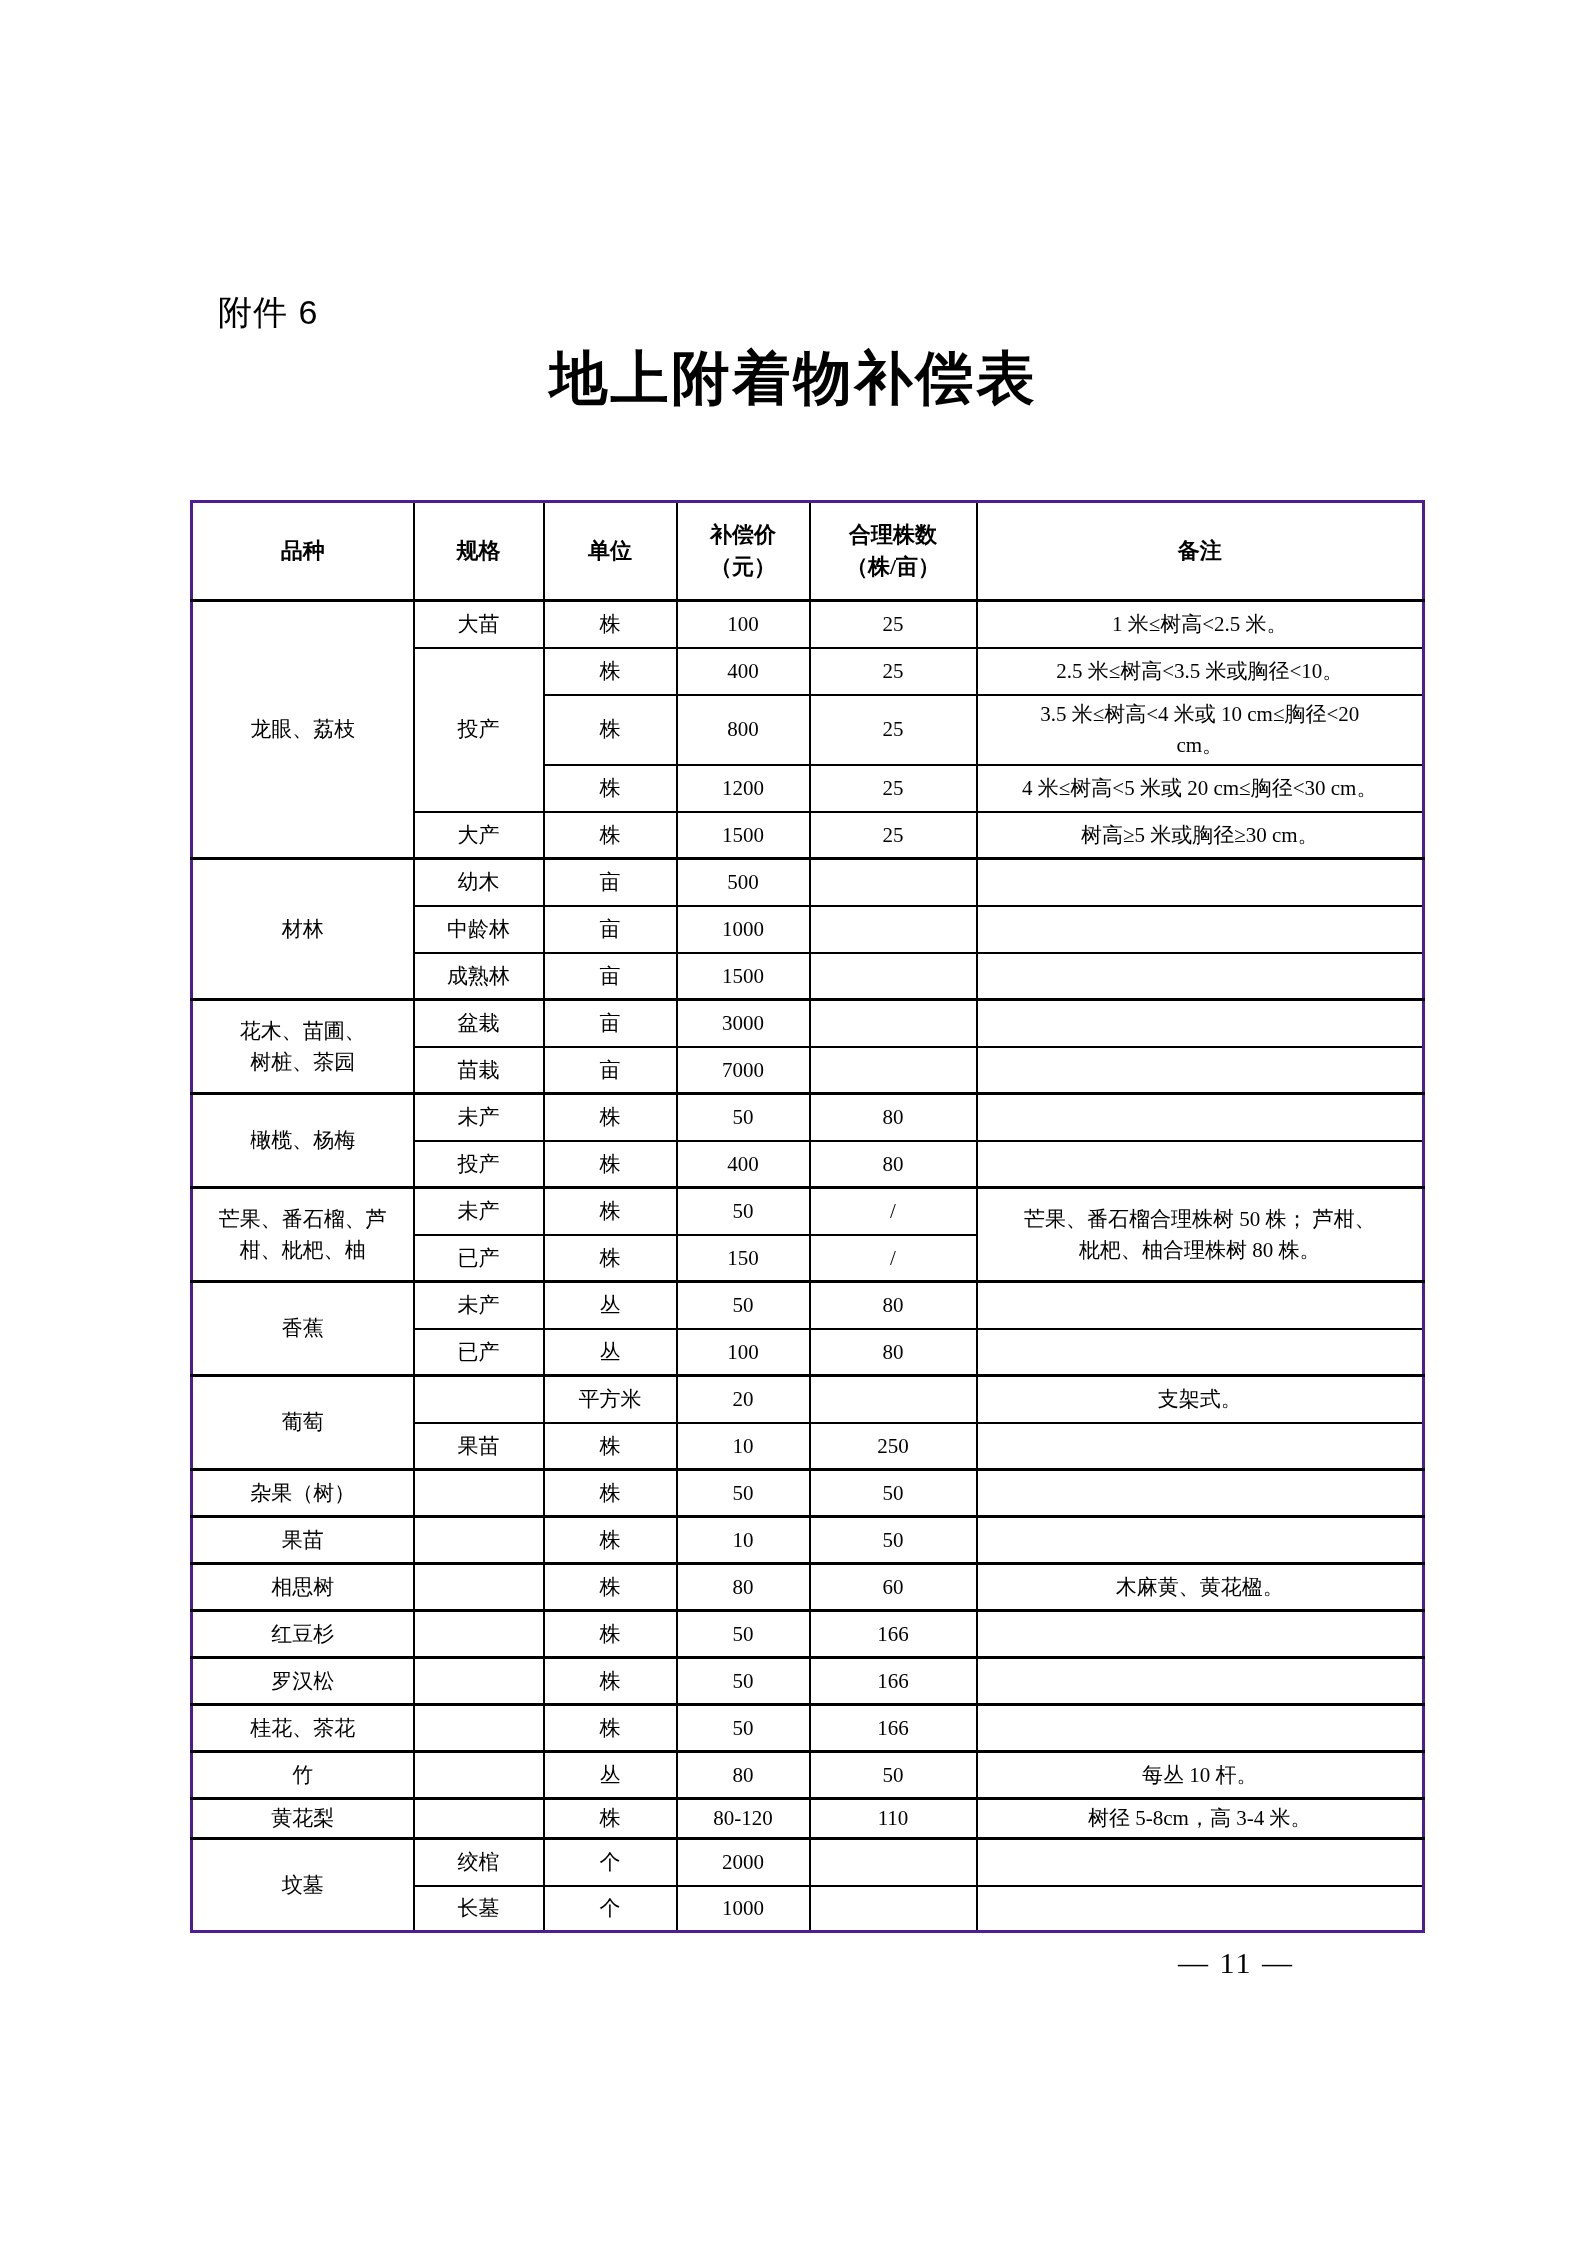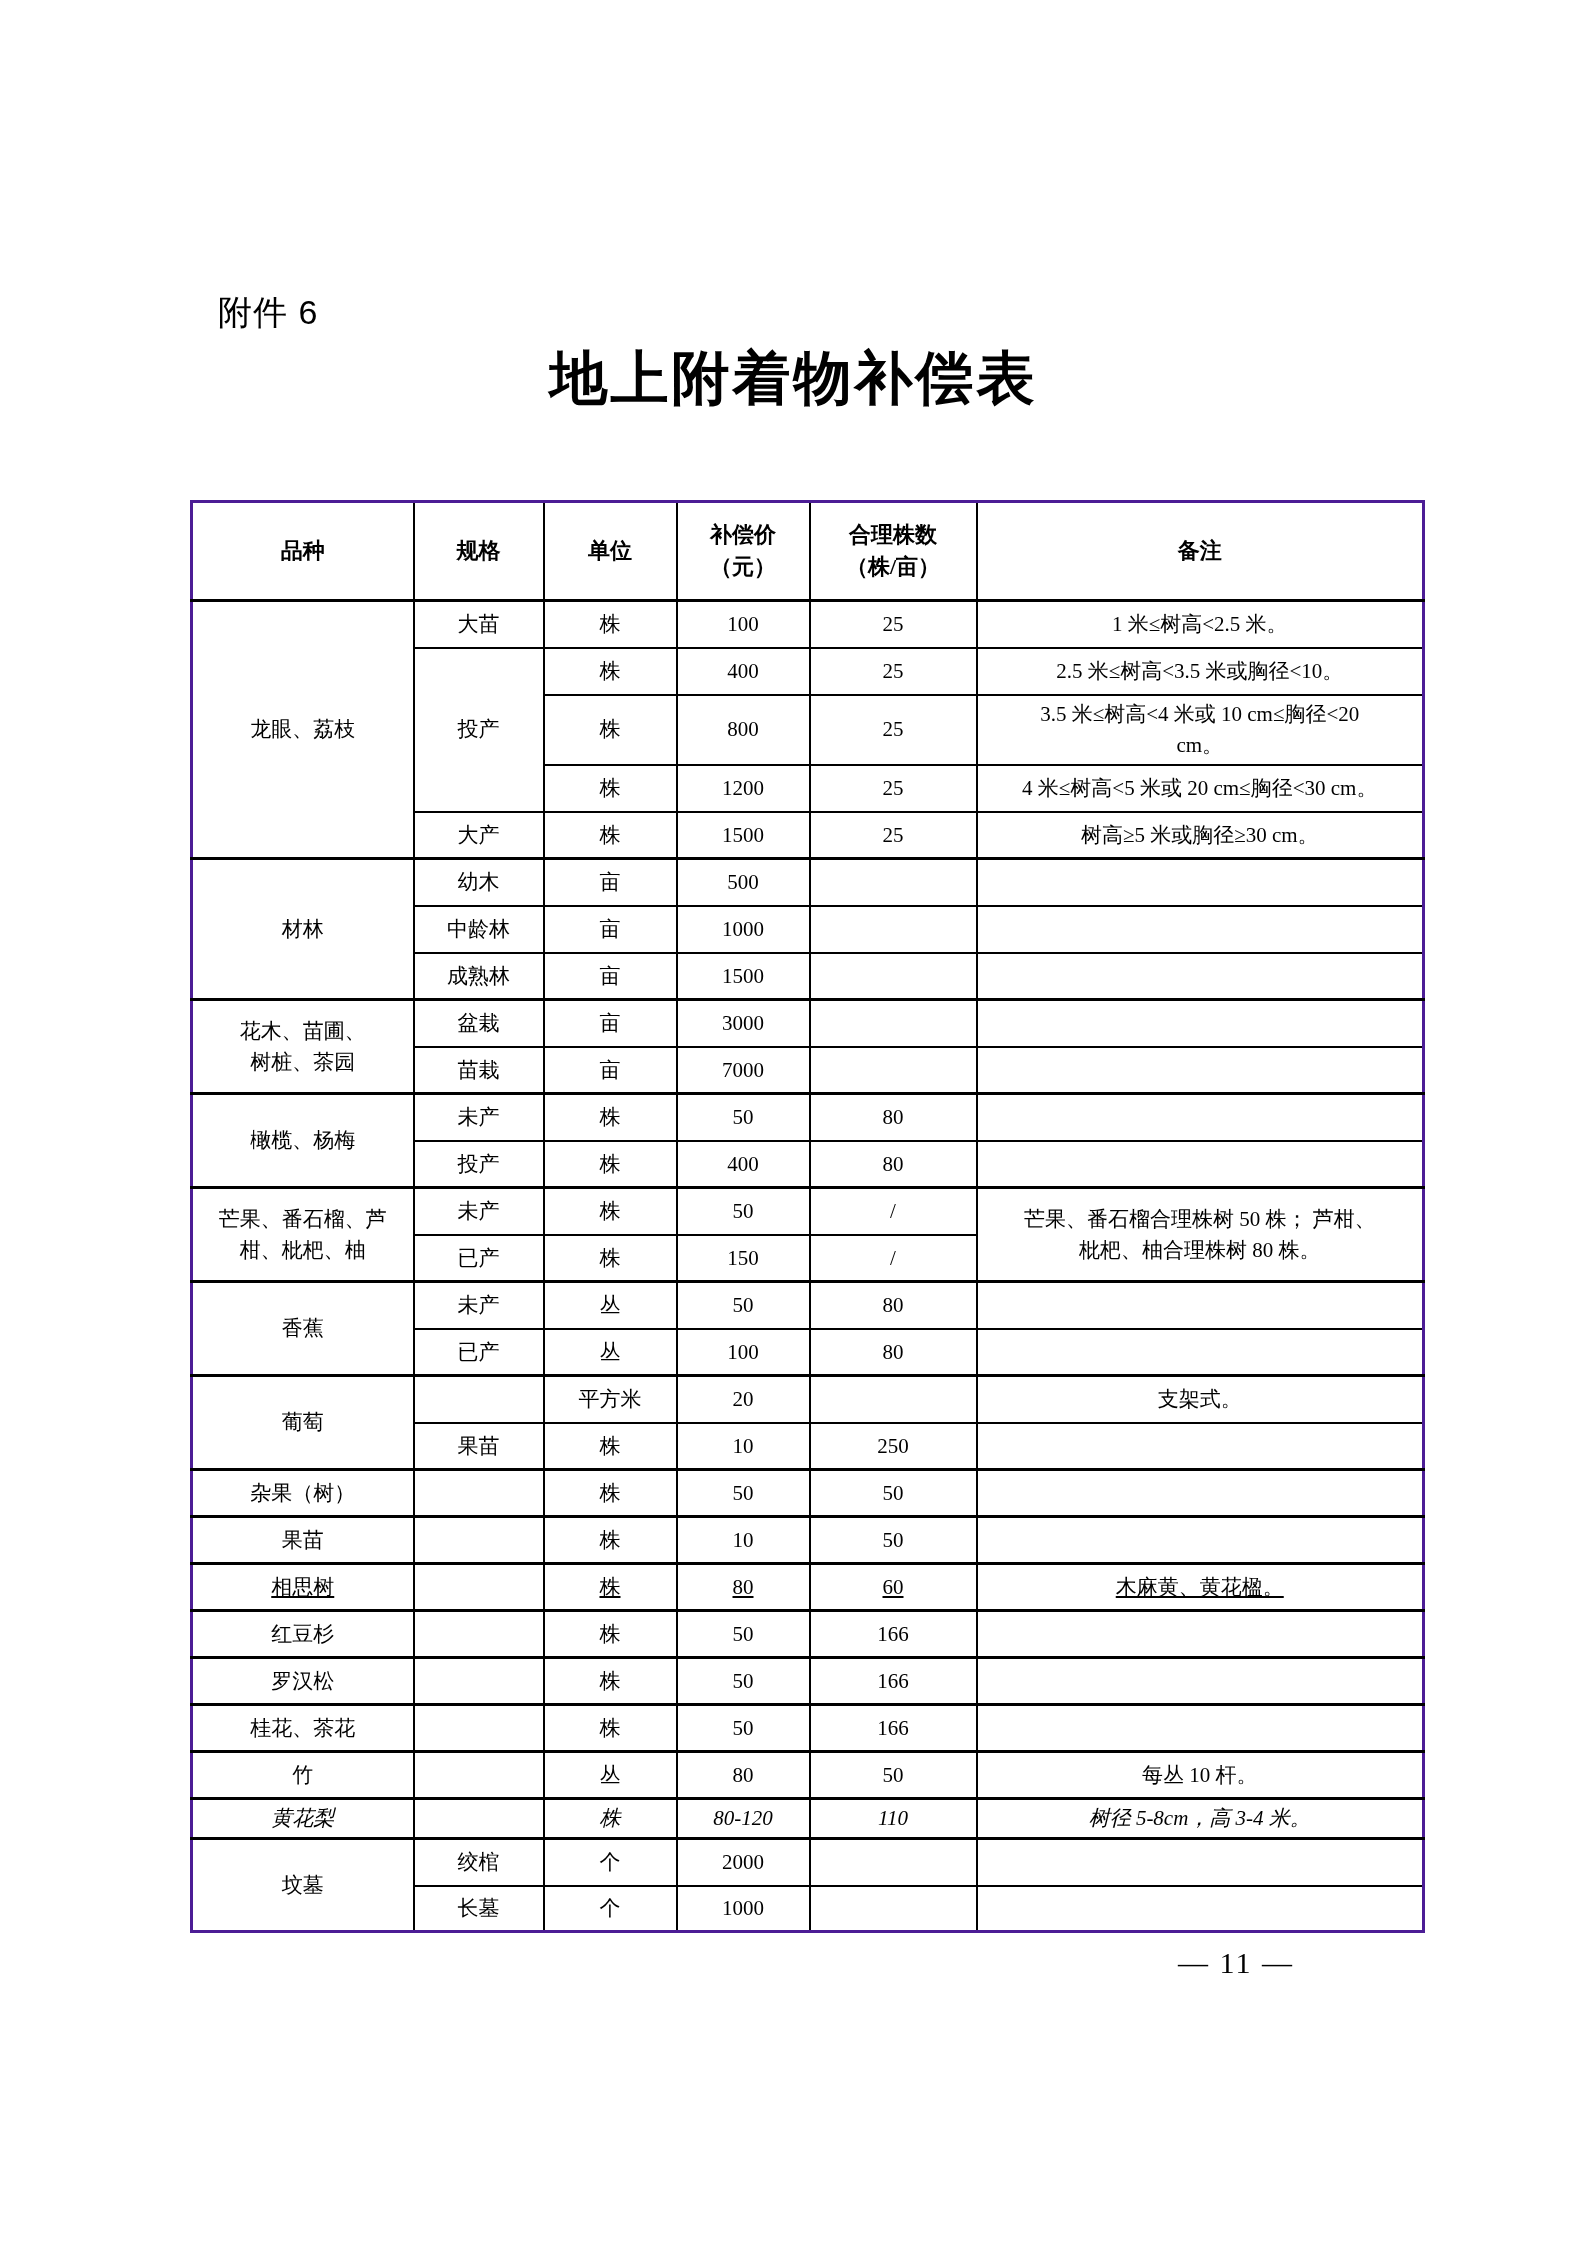--- a/index.html
+++ b/index.html
@@ -209,21 +209,21 @@
         <td></td>
       </tr>
       <tr class="sep" style="height: 47px;">
         <td>果苗</td>
         <td></td>
         <td>株</td>
         <td>10</td>
         <td>50</td>
         <td></td>
       </tr>
-      <tr class="sep" style="height: 47px; text-decoration: underline;">
+      <tr class="sep" style="height: 47px;">
         <td>相思树</td>
         <td></td>
         <td>株</td>
         <td>80</td>
         <td>60</td>
         <td class="left">木麻黄、黄花楹。</td>
       </tr>
       <tr class="sep" style="height: 47px;">
         <td>红豆杉</td>
         <td></td>
@@ -249,21 +249,21 @@
         <td></td>
       </tr>
       <tr class="sep" style="height: 47px;">
         <td>竹</td>
         <td></td>
         <td>丛</td>
         <td>80</td>
         <td>50</td>
         <td class="left">每丛 10 杆。</td>
       </tr>
-      <tr class="sep" style="height: 40px; font-style: italic;">
+      <tr class="sep" style="height: 40px;">
         <td>黄花梨</td>
         <td></td>
         <td>株</td>
         <td>80-120</td>
         <td>110</td>
         <td class="left">树径 5-8cm，高 3-4 米。</td>
       </tr>
       <tr class="sep" style="height: 47px;">
         <td rowspan="2">坟墓</td>
         <td>绞棺</td>

